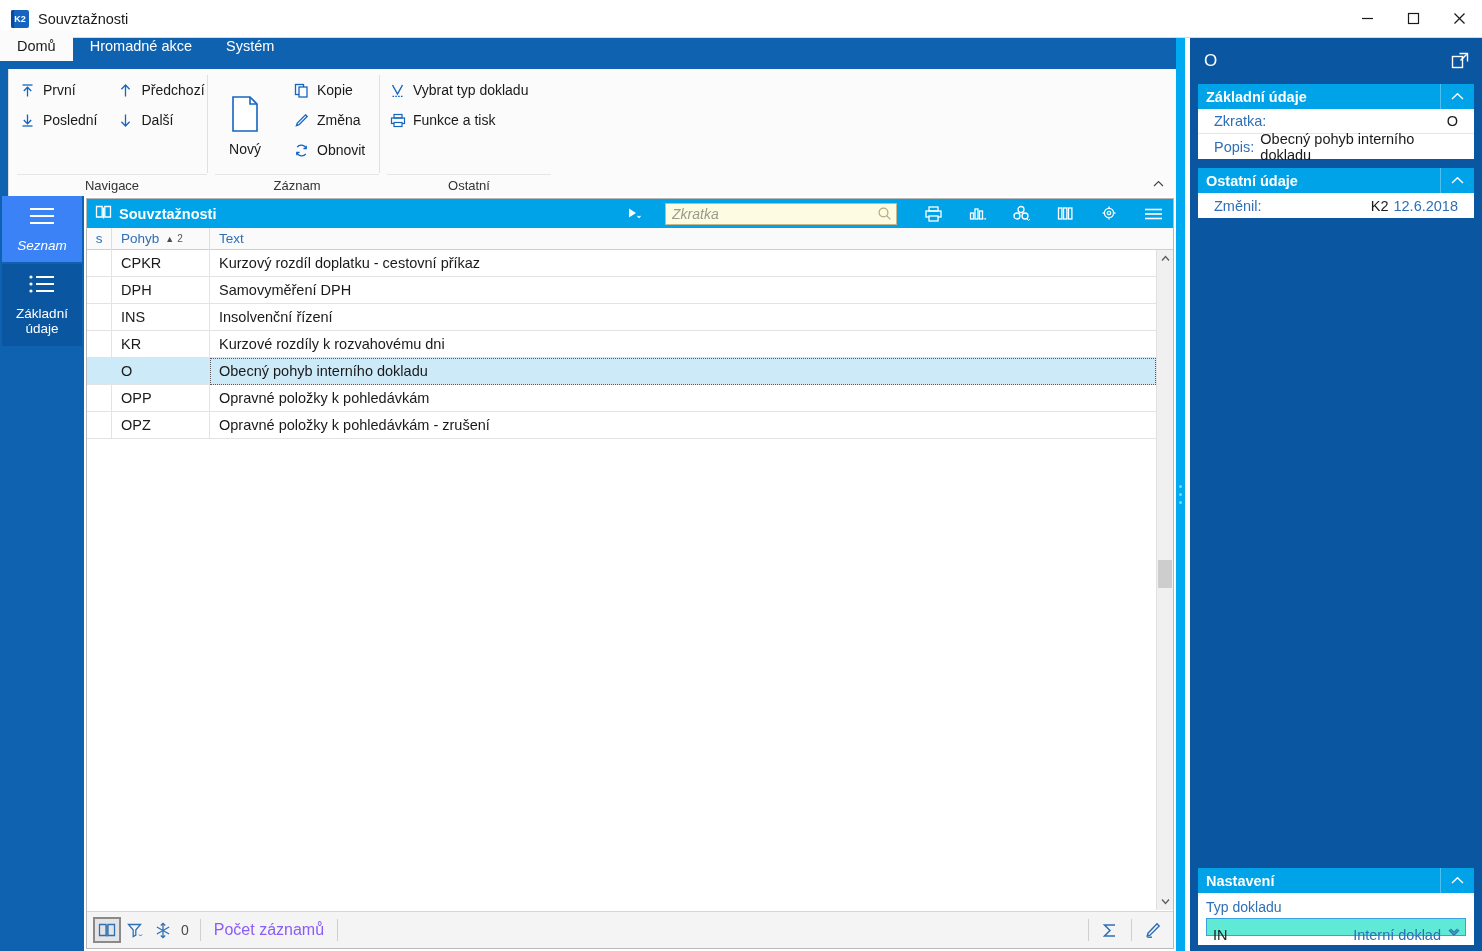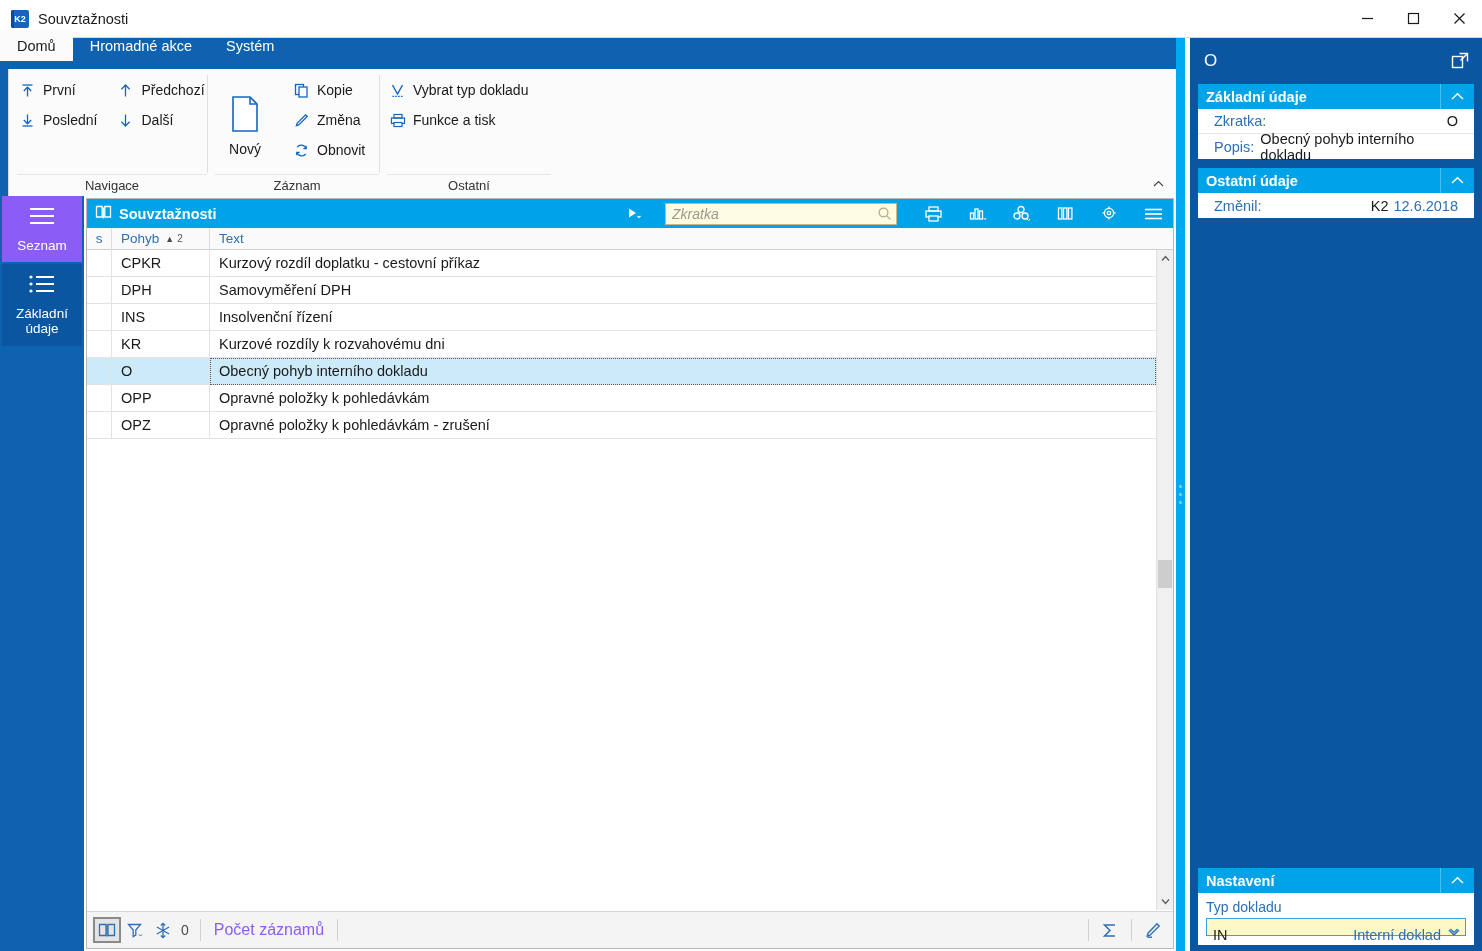--- a/index.html
+++ b/index.html
@@ -94,21 +94,21 @@
   #leftnav {
     position: absolute; left: 0; top: 196px; width: 84px; bottom: 0;
     background: #0f62b0;
   }
   .navitem {
     width: 80px; margin-left: 2px; margin-bottom: 2px;
     display: flex; flex-direction: column; align-items: center; justify-content: center;
     color: #ffffff; font-size: 13.5px; text-align: center; line-height: 1.15;
     padding: 9px 4px 9px 4px;
   }
-  .navitem.active { background: #8b5cf6; }
+  .navitem.active { background: #3b82f6; font-style: italic; }
   .navitem.sel { background: #0a56a0; }
   .nav-ic { margin-bottom: 7px; }
 
   
   #vsplit {
     position: absolute; left: 1176px; top: 38px; width: 9px; bottom: 0;
     background: #00aaf0;
     display: flex; align-items: center; justify-content: center;
   }
   #vsplit .dots { display: flex; flex-direction: column; gap: 5px; }
@@ -225,21 +225,21 @@
   .frow:last-child { border-bottom: none; }
   .flabel { color: #2f6fb5; }
   .fval { margin-left: auto; color: #1a1a1a; }
   .fval.blue { color: #2f6fb5; }
   .fval-left { margin-left: 6px; color: #1a1a1a; }
 
   #nastaveni { position: absolute; left: 8px; right: 8px; bottom: 6px; }
   #nast-body { background: #ffffff; padding: 6px 8px 9px 8px; }
   #nast-flabel { font-size: 14px; color: #2f6fb5; margin-bottom: 3px; }
   #nast-field {
-    height: 16px; background: #fef9c3; border: 1px solid #3aa3dd;
+    height: 16px; background: #5eead4; border: 1px solid #3aa3dd;
     display: flex; align-items: center; padding: 16px 4px 0 6px;
     font-size: 14.5px;
   }
   #nast-code { color: #1a1a1a; }
   #nast-desc { margin-left: auto; color: #2f6fb5; }
   #nast-chev { margin-left: 6px; color: #2f6fb5; font-size: 12px; }
 </style>
 </head>
 <body>
 

